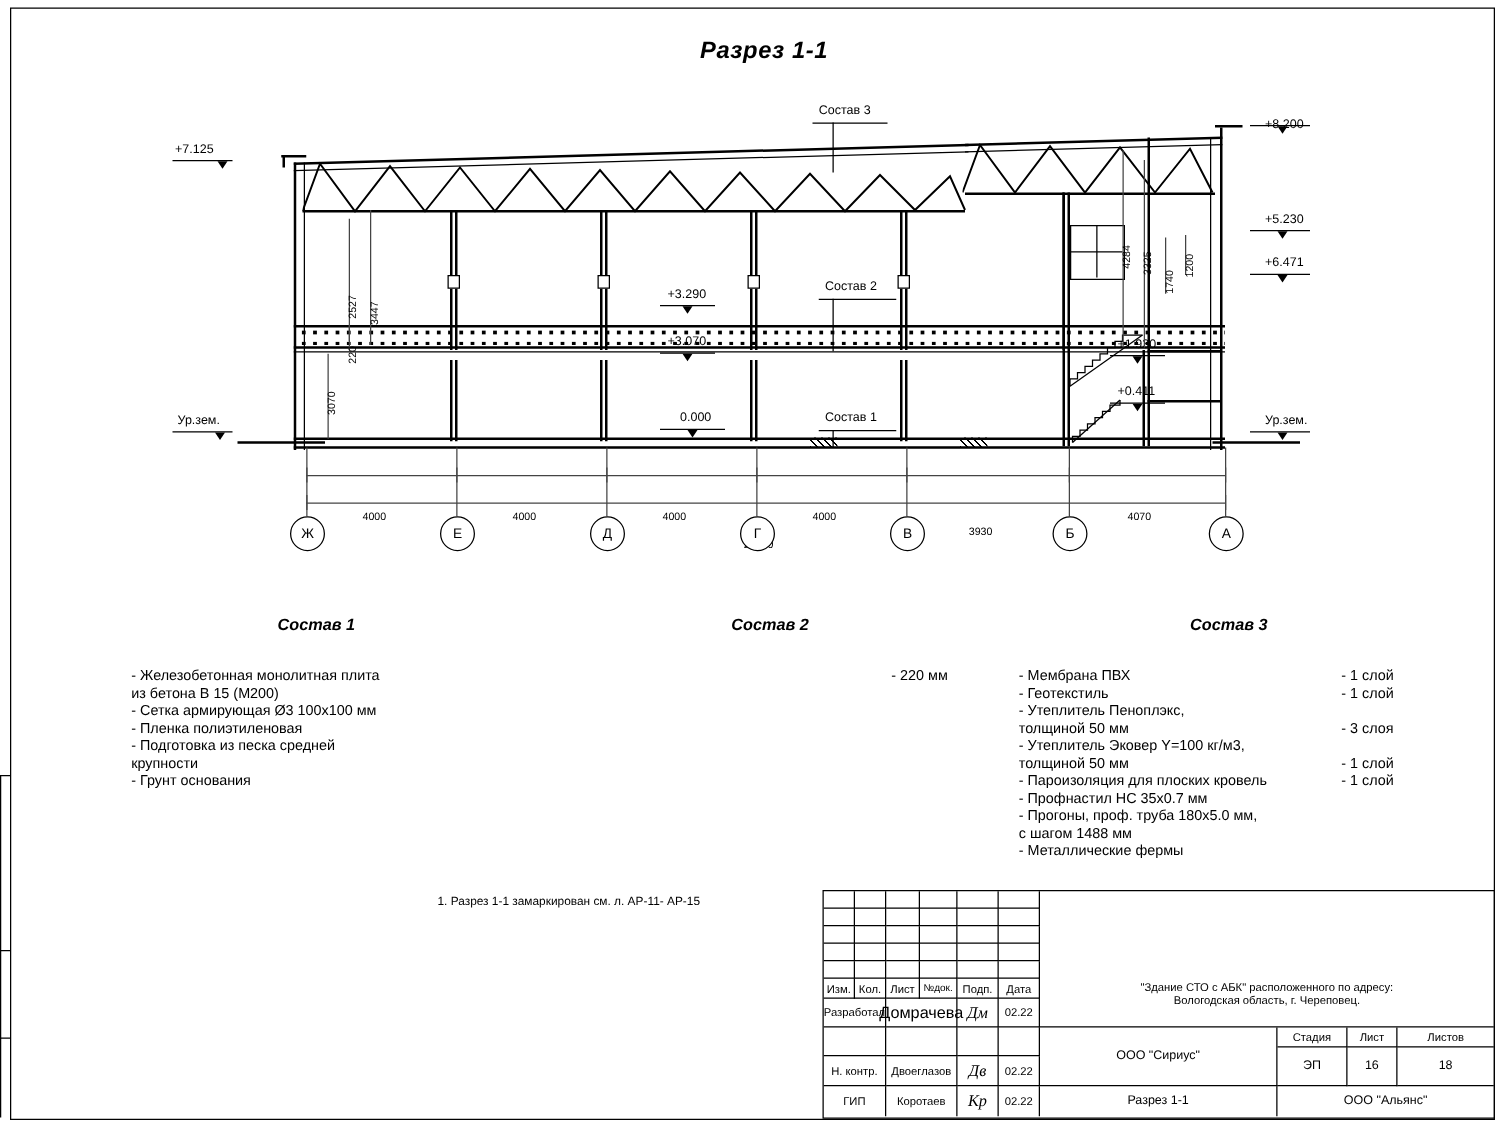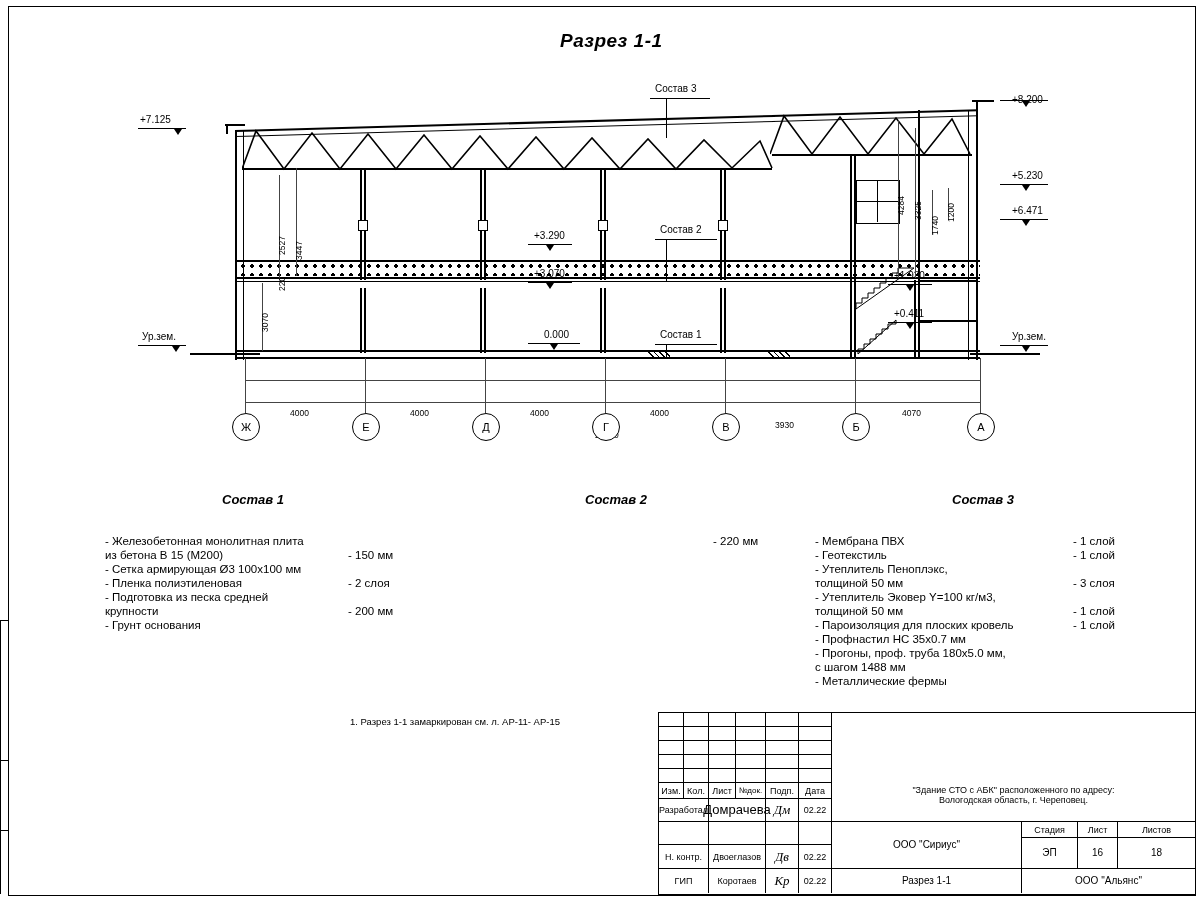--- a/index.html
+++ b/index.html
@@ -271,29 +271,20 @@
 
   <div class="comp-list" style="left:105px;top:534px;width:240px;">
     <div>- Железобетонная  монолитная плита</div>
     <div>  из бетона В 15 (М200)</div>
     <div>- Сетка армирующая Ø3 100х100 мм</div>
     <div>- Пленка полиэтиленовая</div>
     <div>- Подготовка из песка средней</div>
     <div>  крупности</div>
     <div>- Грунт основания</div>
   </div>
-  <div class="comp-qty" style="left:348px;top:534px;">
-    <div>&nbsp;</div>
-    <div>- 150 мм</div>
-    <div>&nbsp;</div>
-    <div>- 2 слоя</div>
-    <div>&nbsp;</div>
-    <div>- 200 мм</div>
-    <div>&nbsp;</div>
-  </div>
 
   <div class="comp-qty" style="left:713px;top:534px;">
     <div>- 220 мм</div>
     <div>&nbsp;</div>
   </div>
 
   <div class="comp-list" style="left:815px;top:534px;width:240px;">
     <div>- Мембрана ПВХ</div>
     <div>- Геотекстиль</div>
     <div>- Утеплитель Пеноплэкс,</div>

